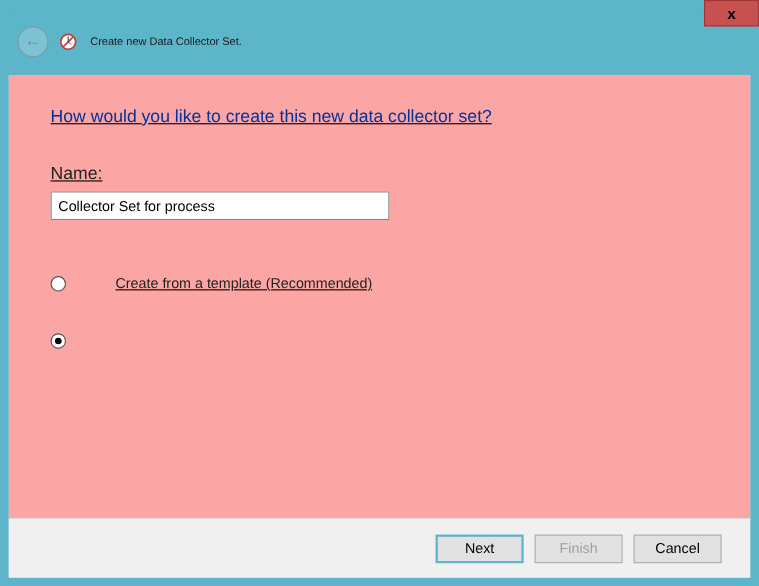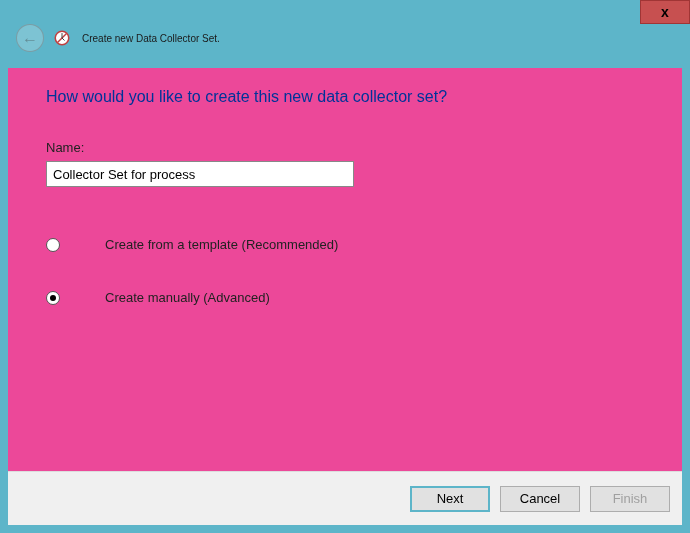--- a/index.html
+++ b/index.html
@@ -67,31 +67,32 @@
       color: #1a1a1a;
     }
     .content-wrap {
       flex: 1;
       background: #fff;
       display: flex;
       flex-direction: column;
     }
     .content {
       flex: 1;
-      padding: 20px 38px 10px 38px;
-      background: #ec4899;
+      padding: 30px 38px 10px 38px;
+      background: #fca5a5;
+      text-decoration: underline;
     }
     .heading {
       color: #003399;
       font-size: 16px;
       font-weight: 400;
       margin-bottom: 34px;
     }
     .field-label {
-      font-size: 13px;
+      font-size: 16px;
       color: #222;
       margin-bottom: 6px;
     }
     .text-input {
       width: 308px;
       height: 26px;
       border: 1px solid #888;
       padding: 2px 6px;
       font-size: 13px;
       font-family: inherit;
@@ -124,21 +125,21 @@
       background: #000;
       border-radius: 50%;
     }
     .footer {
       height: 54px;
       background: #f0f0f0;
       border-top: 1px solid #ddd;
       display: flex;
       align-items: center;
       justify-content: flex-end;
-      padding-right: 12px;
+      padding-right: 26px;
       gap: 10px;
     }
     .btn {
       min-width: 80px;
       height: 26px;
       border: 1px solid #adadad;
       background: #e1e1e1;
       font-size: 13px;
       font-family: inherit;
       cursor: pointer;
@@ -186,25 +187,24 @@
 
         <label class="radio-row">
           <span class="radio-outer"></span>
           <span>Create from a template (Recommended)</span>
         </label>
 
         <label class="radio-row">
           <span class="radio-outer">
               <span class="radio-inner"></span>
             </span>
-          <span>Create manually (Advanced)</span>
         </label>
 
       </div>
     </div>
 
     <div class="footer">
       <button class="btn default">Next</button>
+      <button class="btn" disabled="">Finish</button>
       <button class="btn">Cancel</button>
-      <button class="btn" disabled="">Finish</button>
     </div>
   </div>
 </div>
 
 </body></html>

